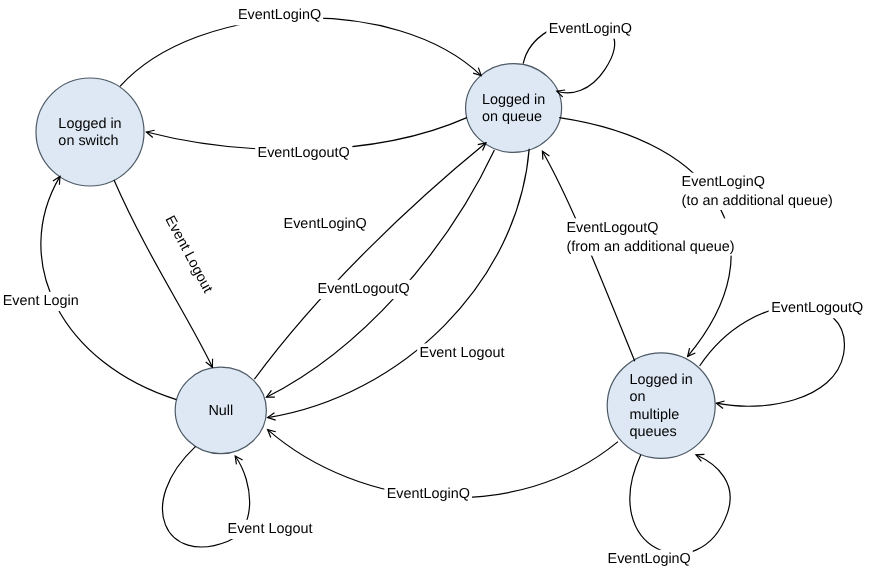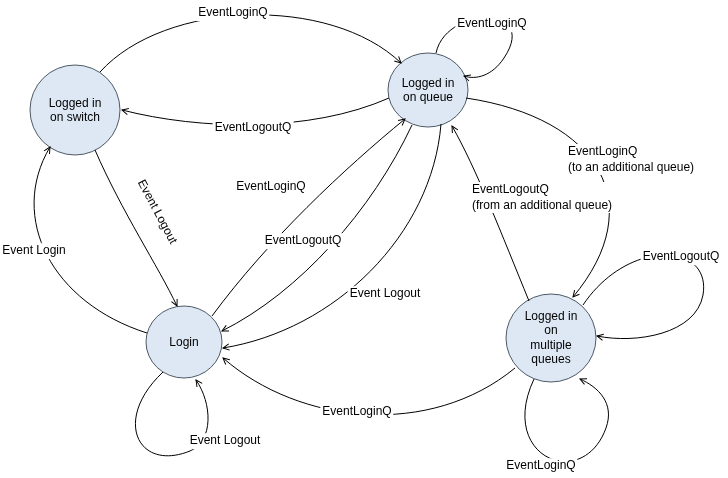--- a/index.html
+++ b/index.html
@@ -8,21 +8,21 @@
     position: relative;
     width: 728px;
     height: 478px;
     background: #ffffff;
     overflow: hidden;
   }
   .canvas svg { position: absolute; left: 0; top: 0; }
   .nlabel {
     position: absolute;
     transform: translate(-50%, -50%);
-    text-align: center;
+    text-align: left;
     white-space: pre-line;
     font-size: 12px;
     line-height: 1.2;
     color: #000000;
   }
   .elabel {
     position: absolute;
     transform: translate(-50%, -50%);
     background: #ffffff;
     padding: 0 2px;
@@ -68,21 +68,21 @@
       <path marker-end="url(#arrow)" d="M 515 368 C 430 438, 300 425, 223 358"></path>
       <path marker-end="url(#arrow)" d="M 163 372 C 112 420, 138 472, 190 451 C 214 441, 212 403, 196 380"></path>
       <path marker-end="url(#arrow)" d="M 534 379 C 497 458, 583 492, 606 428 C 615 403, 598 387, 580 379"></path>
     </g>
   </svg>
 
   <div class="nlabel" style="left:75px;  top:110px">Logged in
 on switch</div>
   <div class="nlabel" style="left:428px; top:90px">Logged in
 on queue</div>
-  <div class="nlabel" style="left:184px; top:342px">Login</div>
+  <div class="nlabel" style="left:184px; top:342px">Null</div>
   <div class="nlabel" style="left:551px; top:338px">Logged in
 on
 multiple
 queues</div>
 
   <div class="elabel" style="left:233px; top:13px">EventLoginQ</div>
   <div class="elabel" style="left:492px; top:24px">EventLoginQ</div>
   <div class="elabel" style="left:253px; top:128px">EventLogoutQ</div>
   <div class="elabel rot" style="left:157px; top:212px">Event Logout</div>
   <div class="elabel" style="left:34px;  top:251px">Event Login</div>

